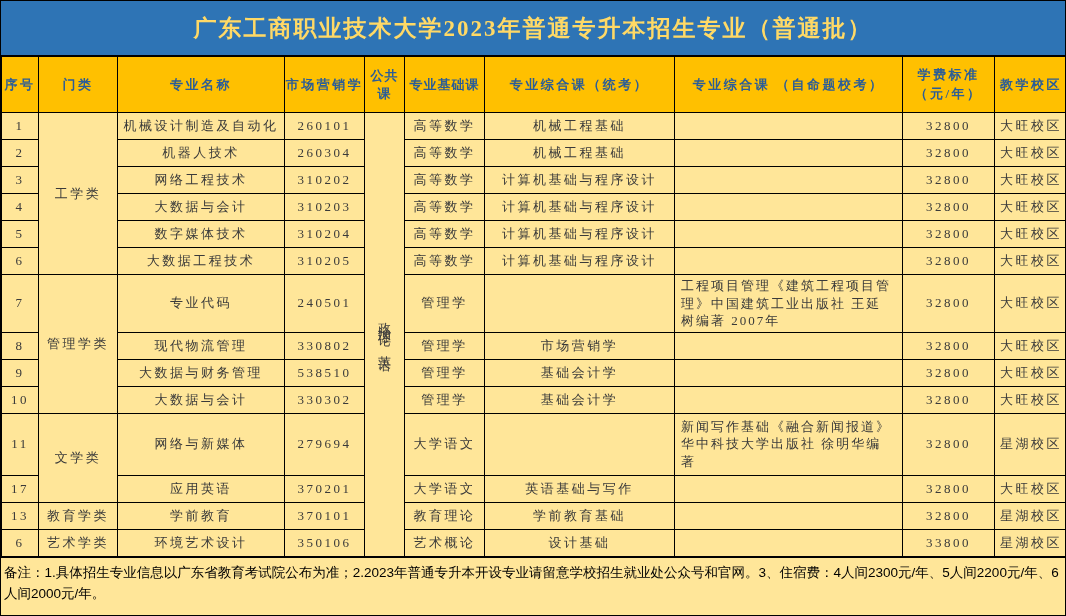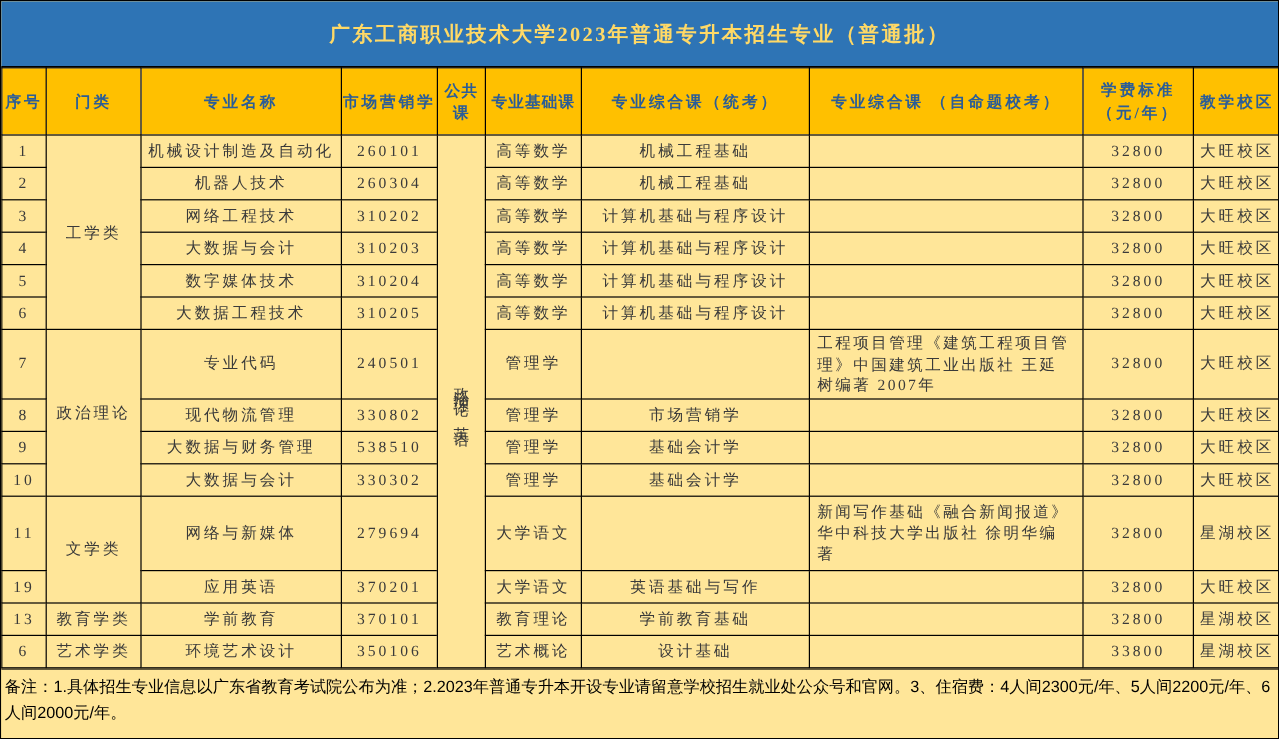--- a/index.html
+++ b/index.html
@@ -10,21 +10,21 @@
     overflow: hidden;
     background: #FFE699;
     font-family: "Liberation Serif", "DejaVu Serif", serif;
   }
   .title-bar {
     height: 55px;
     background: #2E74B5;
     color: #FFD966;
     display: flex; align-items: center; justify-content: center;
     font-weight: bold;
-    font-size: 17px;
+    font-size: 23px;
     letter-spacing: 2px;
     border-bottom: 1px solid #000;
     box-sizing: border-box;
   }
   table.grid {
     width: 1066px;
     border-collapse: collapse;
     table-layout: fixed;
   }
   table.grid th, table.grid td {
@@ -180,21 +180,21 @@
         <td>大数据工程技术</td>
         <td class="num">310205</td>
         <td>高等数学</td>
         <td>计算机基础与程序设计</td>
         <td class="selfcell"></td>
         <td class="num">32800</td>
         <td>大旺校区</td>
       </tr>
       <tr class="tall1">
         <td class="num">7</td>
-        <td rowspan="4">政治理论</td>
+        <td rowspan="4">管理学类</td>
         <td>专业代码</td>
         <td class="num">240501</td>
         <td>管理学</td>
         <td></td>
         <td class="selfcell filled">工程项目管理《建筑工程项目管理》中国建筑工业出版社 王延树编著 2007年</td>
         <td class="num">32800</td>
         <td>大旺校区</td>
       </tr>
       <tr class="r">
         <td class="num">8</td>
@@ -231,21 +231,21 @@
         <td rowspan="2">文学类</td>
         <td>网络与新媒体</td>
         <td class="num">279694</td>
         <td>大学语文</td>
         <td></td>
         <td class="selfcell filled">新闻写作基础《融合新闻报道》华中科技大学出版社 徐明华编著</td>
         <td class="num">32800</td>
         <td>星湖校区</td>
       </tr>
       <tr class="r">
-        <td class="num">19</td>
+        <td class="num">17</td>
         <td>应用英语</td>
         <td class="num">370201</td>
         <td>大学语文</td>
         <td>英语基础与写作</td>
         <td class="selfcell"></td>
         <td class="num">32800</td>
         <td>大旺校区</td>
       </tr>
       <tr class="r">
         <td class="num">13</td>

